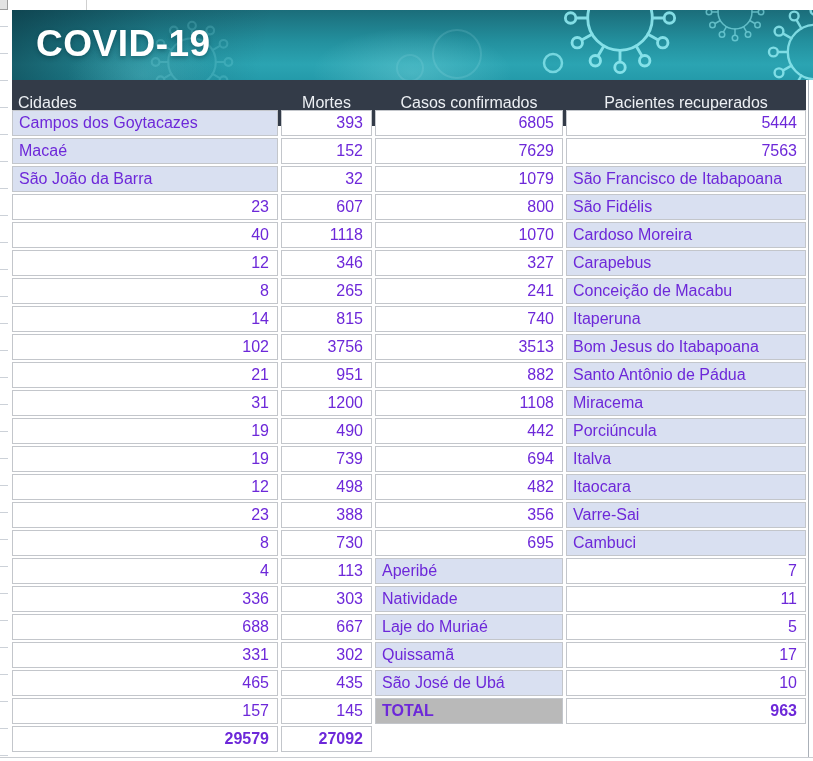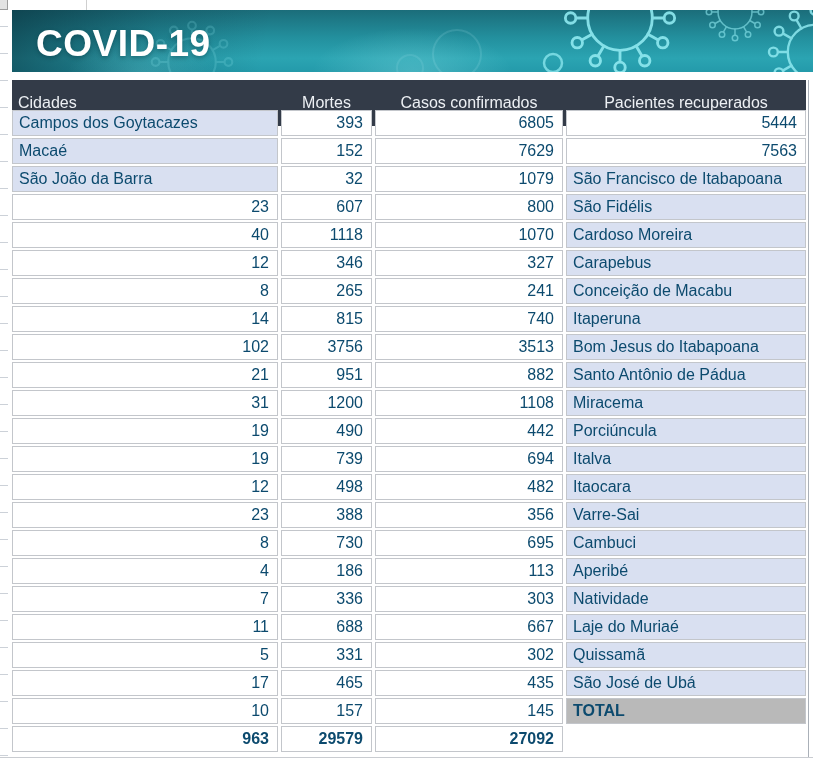--- a/index.html
+++ b/index.html
@@ -20,21 +20,21 @@
     position:absolute;left:0;top:0;width:8px;height:10px;
     background:#e3e3e3;border-right:1px solid #9d9d9d;border-bottom:1px solid #9d9d9d;
     box-sizing:border-box;
   }
   .topstrip-vline{position:absolute;left:86px;top:0;width:1px;height:10px;background:#cfcfcf;}
   .gridline-right{position:absolute;left:808px;top:80px;width:1px;height:677px;background:#aab0b8;}
   .gridline-bottom{position:absolute;left:0;top:757px;width:813px;height:1px;background:#c9ccd1;}
 
   
   .banner{
-    position:absolute;left:12px;top:10px;width:801px;height:62px;overflow:hidden;
+    position:absolute;left:12px;top:10px;width:801px;height:70px;overflow:hidden;
     background:
       linear-gradient(100deg, rgba(8,45,56,.62) 0%, rgba(8,45,56,.18) 18%, rgba(8,45,56,0) 32%),
       linear-gradient(180deg, #1b6d7a 0%, #23909e 45%, #2ba4b2 78%, #249aaa 100%);
   }
   .banner .blob{position:absolute;border-radius:50%;pointer-events:none;}
   .blob-a{left:300px;top:18px;width:200px;height:90px;
     background:radial-gradient(closest-side, rgba(150,235,240,.30), rgba(150,235,240,0));}
   .blob-b{left:55px;top:25px;width:150px;height:80px;
     background:radial-gradient(closest-side, rgba(150,235,240,.18), rgba(150,235,240,0));}
   .banner-art{position:absolute;left:0;top:0;}
@@ -53,21 +53,21 @@
     color:#edf0f4;font-size:16px;
   }
   .h-city{padding-left:6px;}
   .h-num{text-align:center;}
 
   
   .table-body{
     position:absolute;left:12px;top:110px;width:664px;
     display:grid;grid-template-columns:266px 91px 188px 240px;
     column-gap:3px;row-gap:2px;grid-auto-rows:26px;
-    font-size:16px;color:#0c4a6e;
+    font-size:16px;color:#6d28d9;
   }
   .cell{
     box-sizing:border-box;border:1px solid #c3c6cb;background:#ffffff;
     display:flex;align-items:center;overflow:hidden;white-space:nowrap;
   }
   .cell.city{background:var(--city-bg,#d9e0f1);padding-left:6px;}
   .cell.num{justify-content:flex-end;padding-right:8px;}
   .cell.total-label{background:var(--total-bg,#b9b9b9);font-weight:700;}
   .cell.total-num{font-weight:700;}
 </style>
@@ -209,21 +209,20 @@
   <div class="cell num">388</div>
   <div class="cell num">356</div>
 
   <div class="cell city">Varre-Sai</div>
   <div class="cell num">8</div>
   <div class="cell num">730</div>
   <div class="cell num">695</div>
 
   <div class="cell city">Cambuci</div>
   <div class="cell num">4</div>
-  <div class="cell num">186</div>
   <div class="cell num">113</div>
 
   <div class="cell city">Aperibé</div>
   <div class="cell num">7</div>
   <div class="cell num">336</div>
   <div class="cell num">303</div>
 
   <div class="cell city">Natividade</div>
   <div class="cell num">11</div>
   <div class="cell num">688</div>

